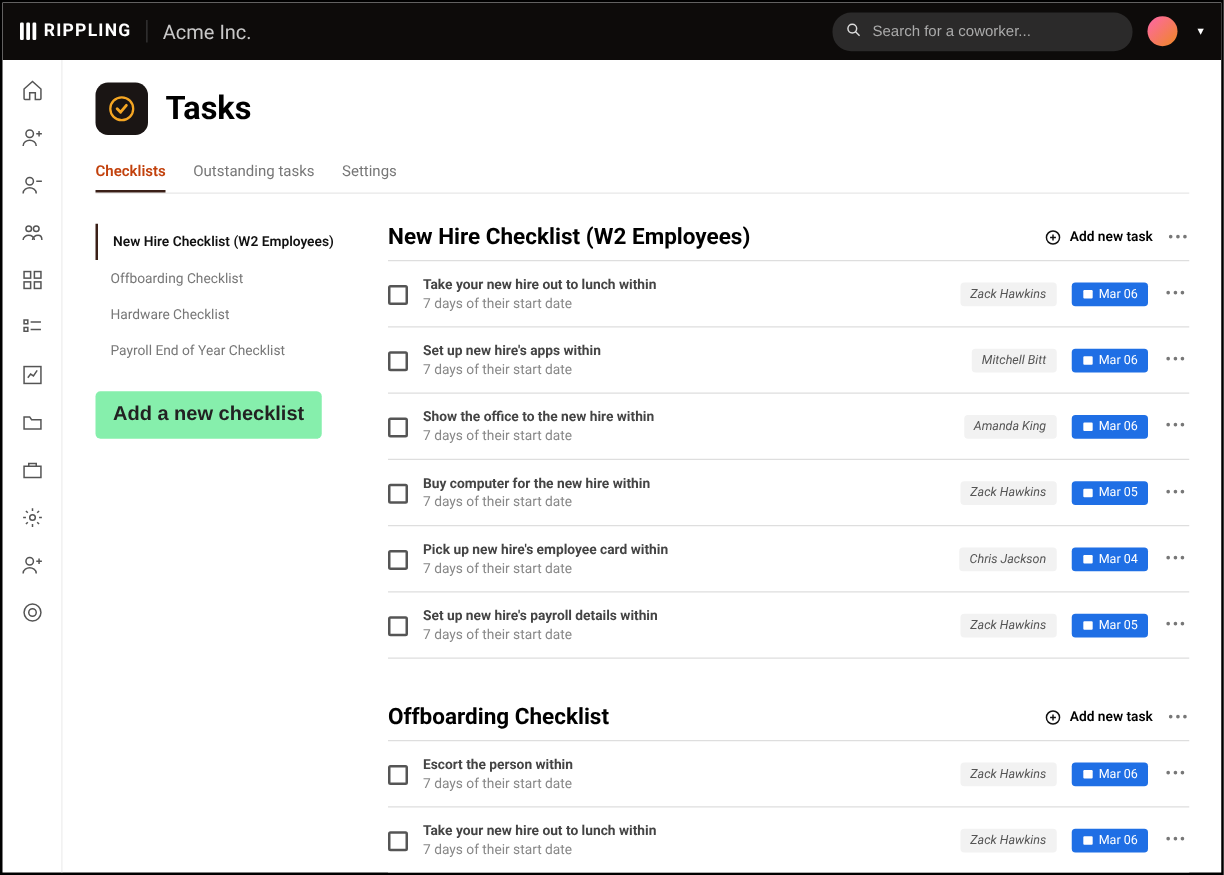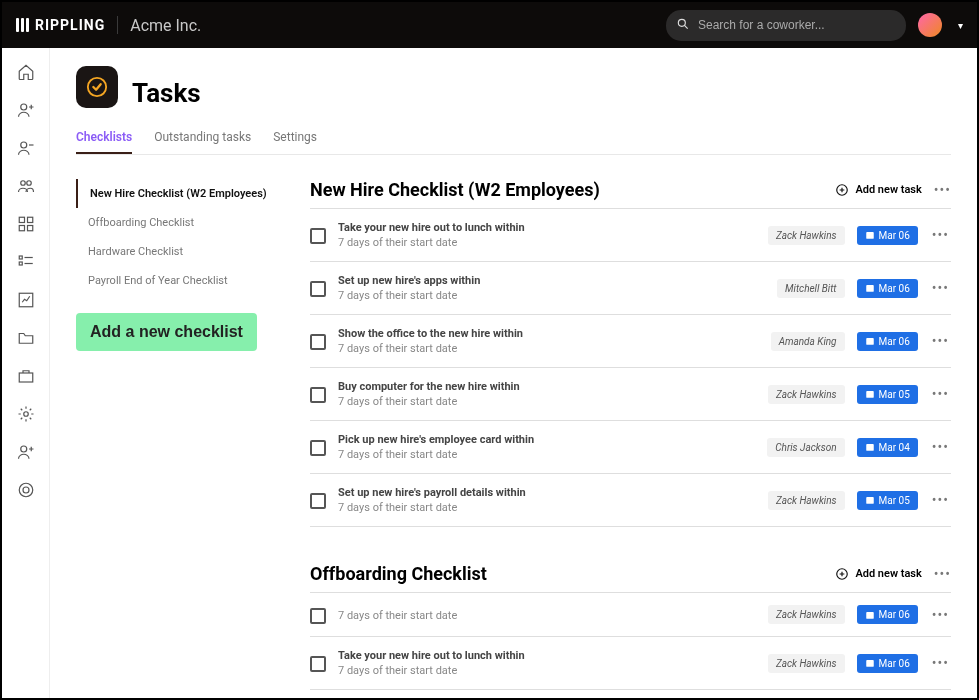--- a/index.html
+++ b/index.html
@@ -32,31 +32,31 @@
 
   .layout { display: flex; height: calc(700px - 46px - 4px); }
   .leftnav {
     width: 48px; border-right: 1px solid #eee; display: flex; flex-direction: column;
     align-items: center; padding-top: 14px; gap: 18px;
   }
   .leftnav .nav-icon { width: 20px; height: 20px; display:flex; align-items:center; justify-content:center; cursor:pointer; }
   .leftnav .nav-icon svg { width: 18px; height: 18px; stroke:#555; fill:none; stroke-width:1.6; }
 
   .main { flex: 1; overflow: auto; padding: 18px 26px 40px 26px; }
-  .titlebar { display: flex; align-items: flex-end; gap: 14px; margin-bottom: 14px; }
+  .titlebar { display: flex; align-items: center; gap: 14px; margin-bottom: 14px; }
   .app-icon {
     width: 42px; height: 42px; border-radius: 10px; background: #1a1514;
     display:flex; align-items:center; justify-content:center;
   }
   .app-icon svg { width:22px; height:22px; }
   .main h1 { font-size: 26px; font-weight: 700; }
 
   .tabs { display: flex; gap: 22px; border-bottom: 1px solid #e8e8e8; margin-bottom: 24px; }
   .tab { font-size: 12px; color: #777; padding: 8px 0; cursor: pointer; border-bottom: 2px solid transparent; }
-  .tab.active { color: #8b5cf6; font-weight: 600; border-bottom-color: #3a1f17; }
+  .tab.active { color: #c2410c; font-weight: 600; border-bottom-color: #3a1f17; }
 
   .content { display: flex; gap: 24px; }
   .sidepanel { width: 210px; flex-shrink: 0; }
   .chk-list { border-left: 2px solid transparent; }
   .chk-item { font-size: 11px; color: #777; padding: 8px 4px 8px 10px; cursor:pointer; }
   .chk-item.active { color:#111; font-weight:600; border-left: 2px solid #3a1f17; margin-left:-2px; padding-left:12px; }
   .add-checklist {
     margin-top: 18px; background: #86efac; color: #222; font-size: 16px; font-weight: 700;
     padding: 10px 14px; border-radius: 4px; border:none; cursor:pointer;
   }
@@ -350,20 +350,21 @@
                   <circle cx="12" cy="12" r="9"></circle>
                   <path d="M12 8v8M8 12h8"></path>
                 </svg>
                 <span>Add new task</span>
               </div>
               <div class="more">•••</div>
             </div>
             <div class="task-row">
               <div class="task-checkbox"></div>
               <div class="task-text">
+                <div class="t1">Escort the person within</div>
                 <div class="t2">7 days of their start date</div>
               </div>
               <div class="assignee">Zack Hawkins</div>
               <div class="date-chip">
                 <svg viewBox="0 0 24 24">
                   <rect x="3" y="5" width="18" height="16" rx="2"></rect>
                   <path d="M3 9h18M8 3v4M16 3v4"></path>
                 </svg>
                 <span>Mar 06</span>
               </div>

